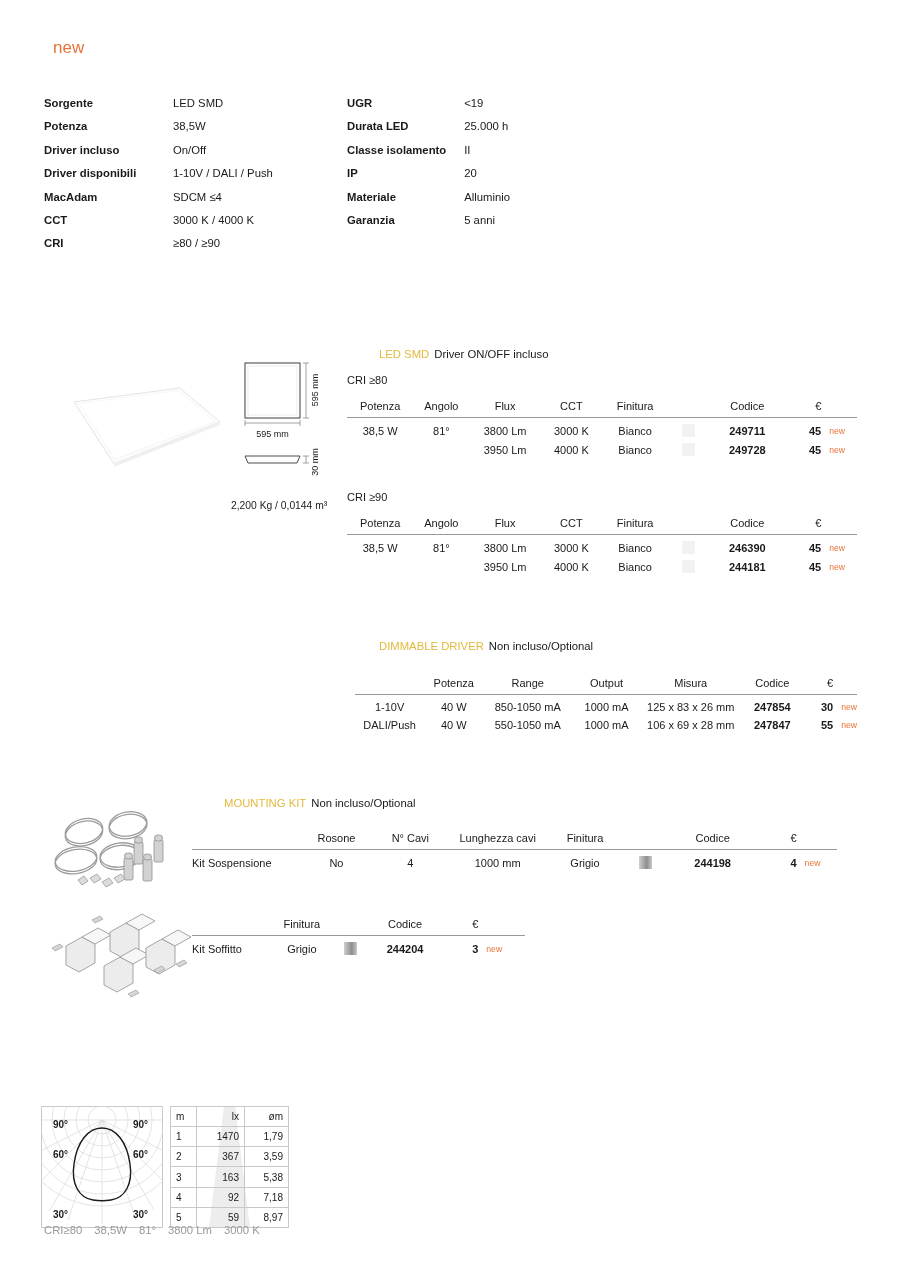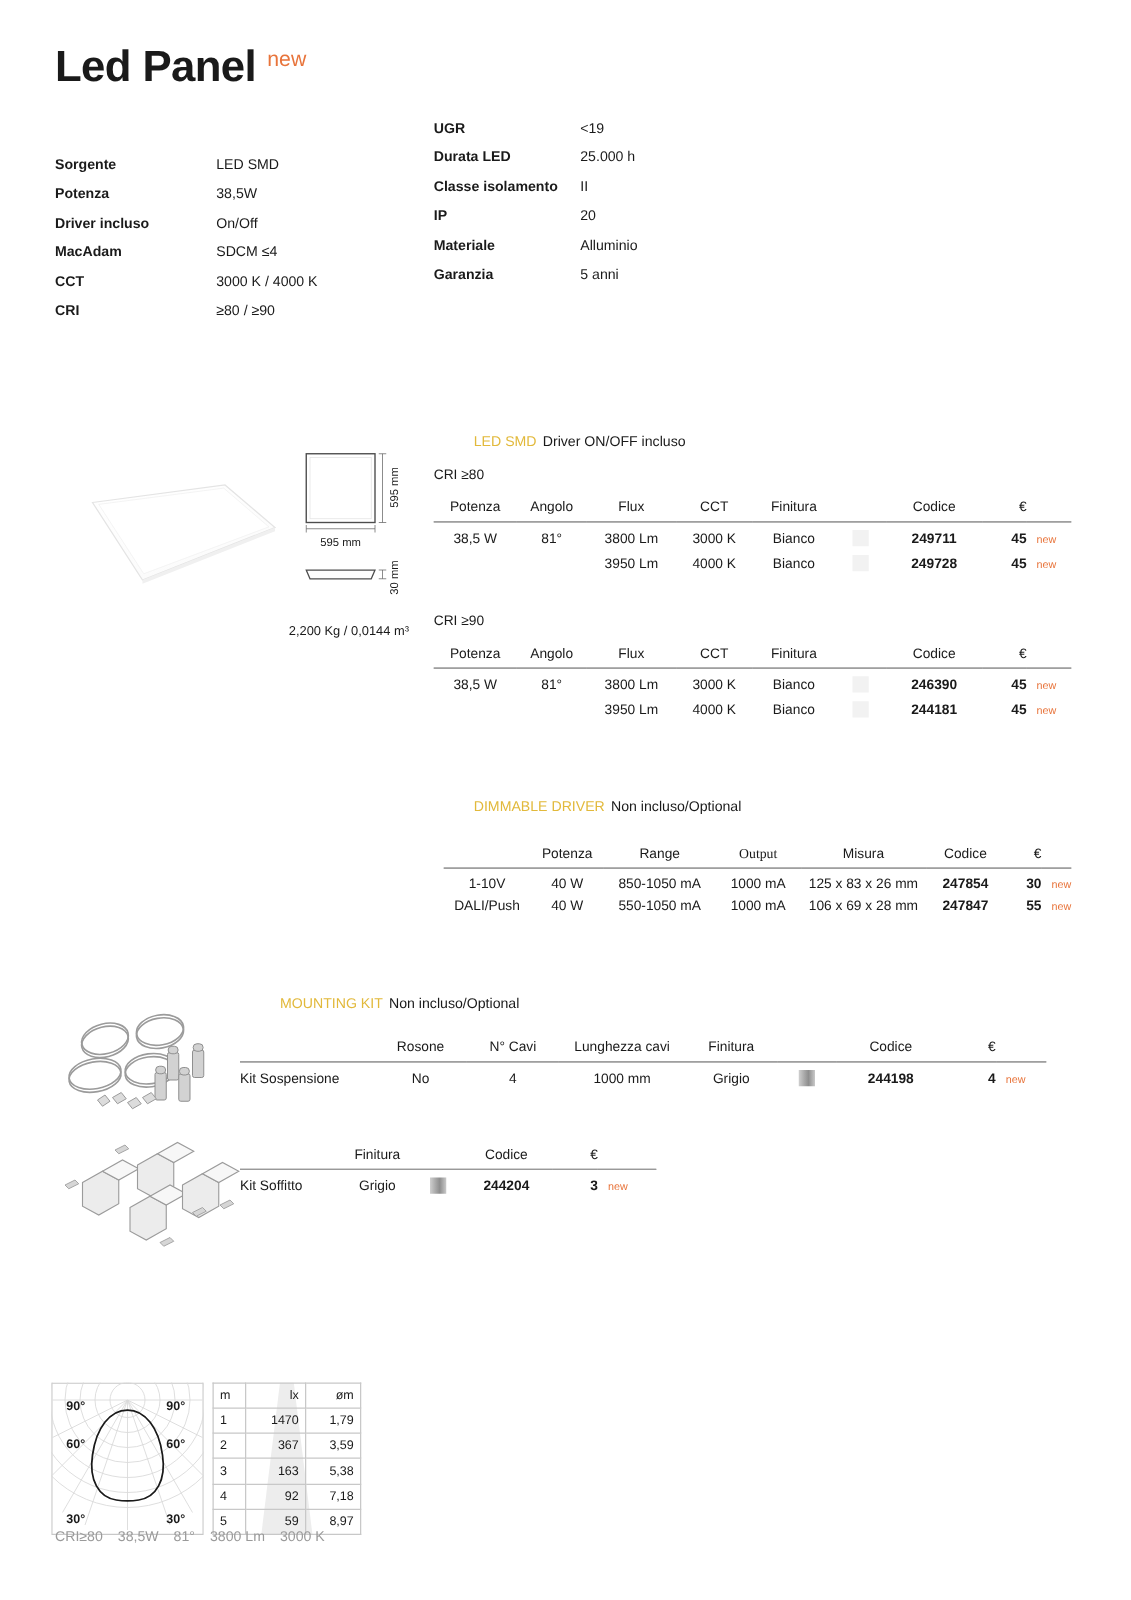--- a/index.html
+++ b/index.html
@@ -12,21 +12,21 @@
   }
   .page { position: relative; width: 905px; height: 1280px; }
 
   
   .title-row { position: absolute; left: 44px; top: 36px; display: flex; align-items: flex-start; }
   .title { font-size: 35px; font-weight: 700; letter-spacing: -0.5px; line-height: 1; }
   .title-new { font-size: 17px; color: #E8743B; margin-left: 9px; margin-top: 2px; font-weight: 400; }
 
   
   .specs { position: absolute; top: 97px; font-size: 11.3px; }
-  .specs-left { left: 44px; margin-top: 29px; }
+  .specs-left { left: 44px; }
   .specs-right { left: 347px; }
   .specs table { border-collapse: collapse; }
   .specs td { padding: 0 0 11.4px 0; vertical-align: top; white-space: nowrap; }
   .specs .k { font-weight: 700; padding-right: 18px; }
   .specs .v { font-weight: 400; }
   .specs-left .k { width: 129px; }
   .specs-right .k { width: 107px; }
 
   
   .photo { position: absolute; left: 52px; top: 358px; width: 186px; height: 118px; }
@@ -83,38 +83,41 @@
   }
   .photo-caption span { margin-right: 12px; }
   .pagenum { position: absolute; left: 44px; top: 1310px; font-size: 17px; font-weight: 700; color: #1a1a1a; }
 </style>
 </head>
 <body>
 
 <div class="page">
 
   <div class="title-row">
-    <div class="title">Led Panel</div>
     <div class="title-new">new</div>
   </div>
 
   <div class="specs specs-left">
     <table>
         <tbody id="specs-left-body">
           <tr>
             <td class="k">Sorgente</td>
             <td class="v">LED SMD</td>
           </tr>
           <tr>
             <td class="k">Potenza</td>
             <td class="v">38,5W</td>
           </tr>
           <tr>
             <td class="k">Driver incluso</td>
             <td class="v">On/Off</td>
+          </tr>
+          <tr>
+            <td class="k">Driver disponibili</td>
+            <td class="v">1-10V / DALI / Push</td>
           </tr>
           <tr>
             <td class="k">MacAdam</td>
             <td class="v">SDCM ≤4</td>
           </tr>
           <tr>
             <td class="k">CCT</td>
             <td class="v">3000 K / 4000 K</td>
           </tr>
           <tr>
@@ -282,21 +285,21 @@
 
   <div class="sec-head" style="left:347px; top:640px;">
     <span class="tag">DIMMABLE DRIVER</span><span class="desc">Non incluso/Optional</span>
   </div>
   <table class="ptable" id="tbl-driver" style="left:355px; top:677px; width:502px;">
       <thead>
         <tr>
           <th style="width: 14%;"></th>
           <th style="width: 12%;">Potenza</th>
           <th style="width: 18%; text-align: center;">Range</th>
-          <th style="width: 14%; font-family: Liberation Serif, serif;">Output</th>
+          <th style="width: 14%;">Output</th>
           <th style="width: 20%;">Misura</th>
           <th style="width: 13%;">Codice</th>
           <th style="width: 6%; text-align: right;">€</th>
           <th style="width: 6%;"></th>
         </tr>
       </thead>
       <tbody>
         <tr>
           <td>1-10V</td>
           <td>40 W</td>

